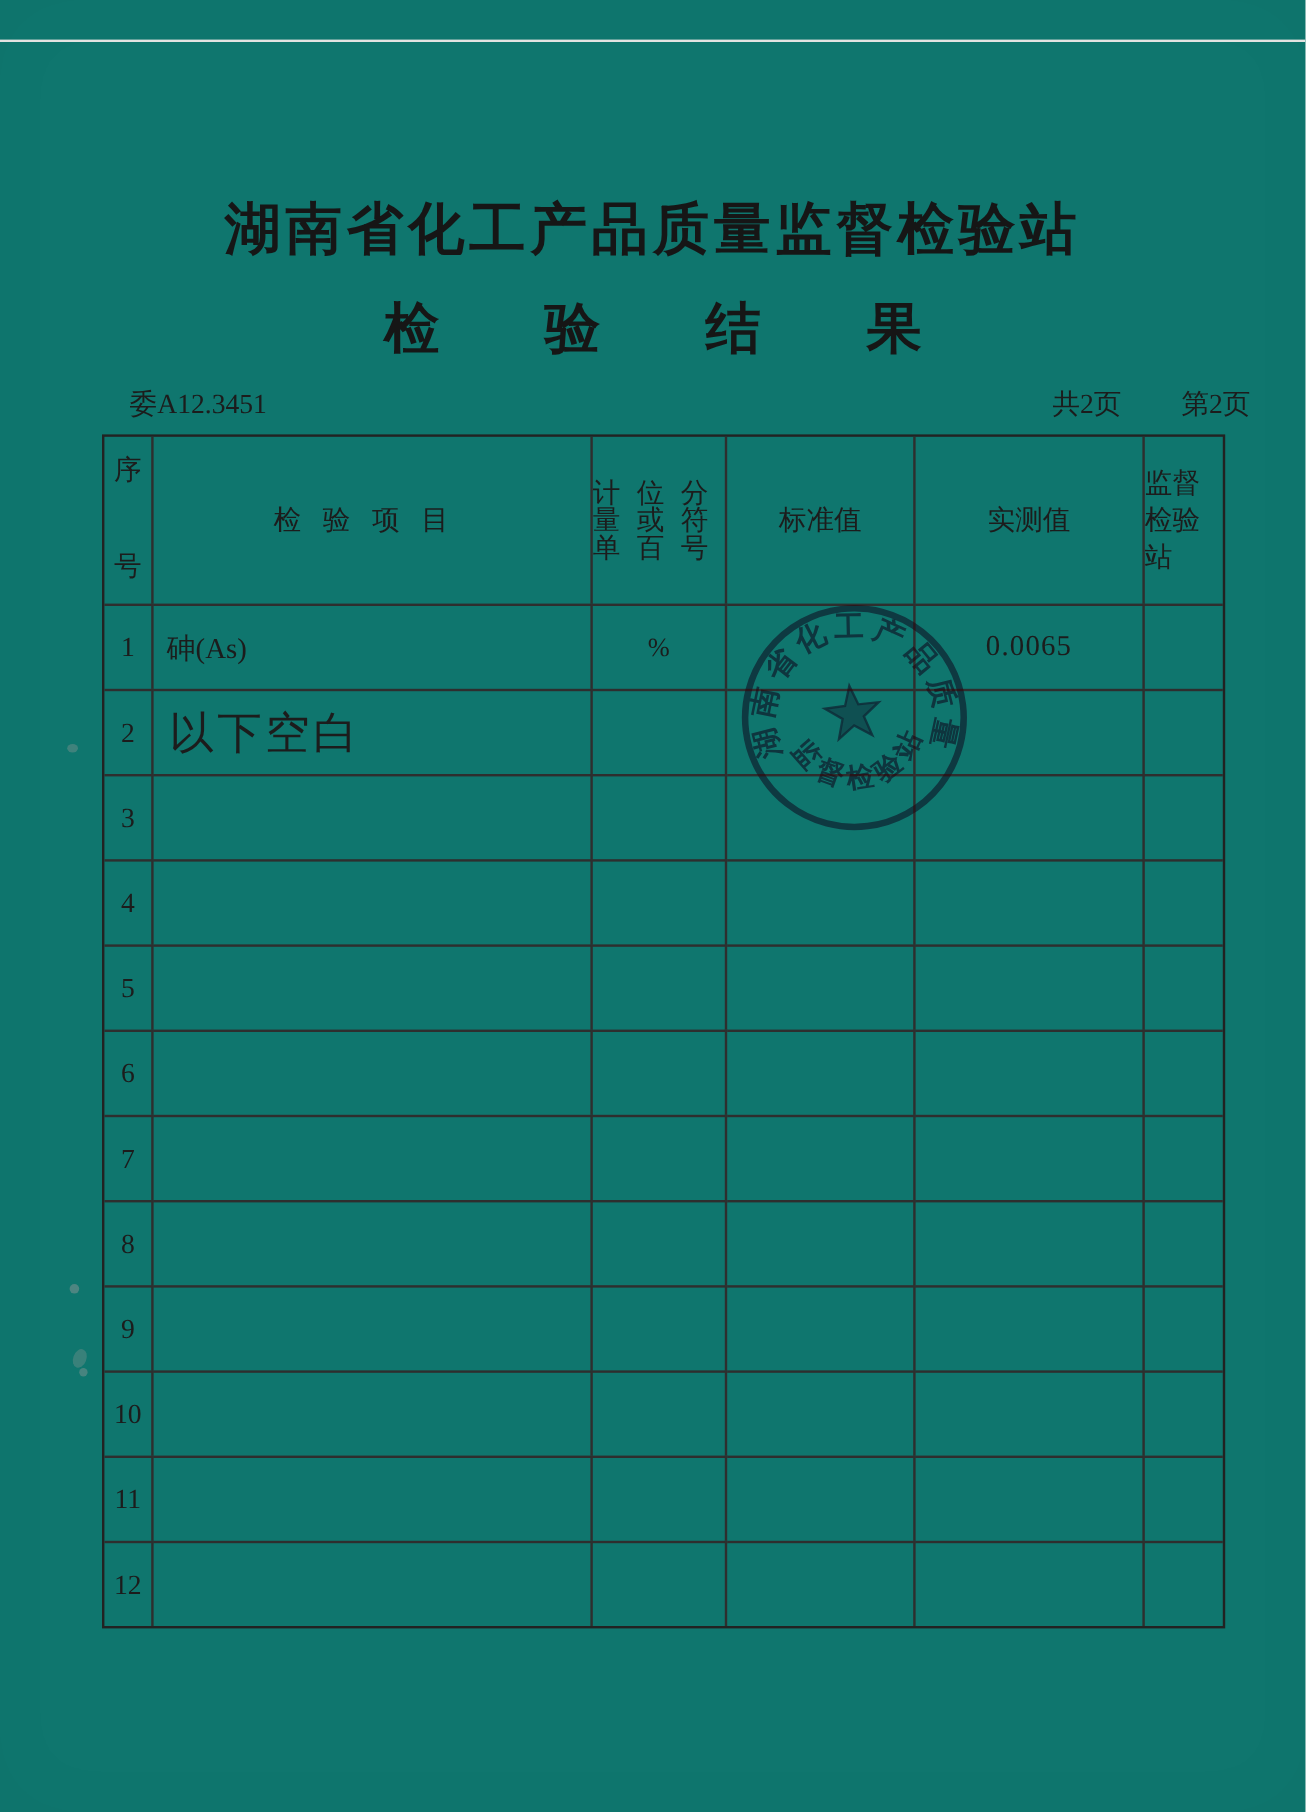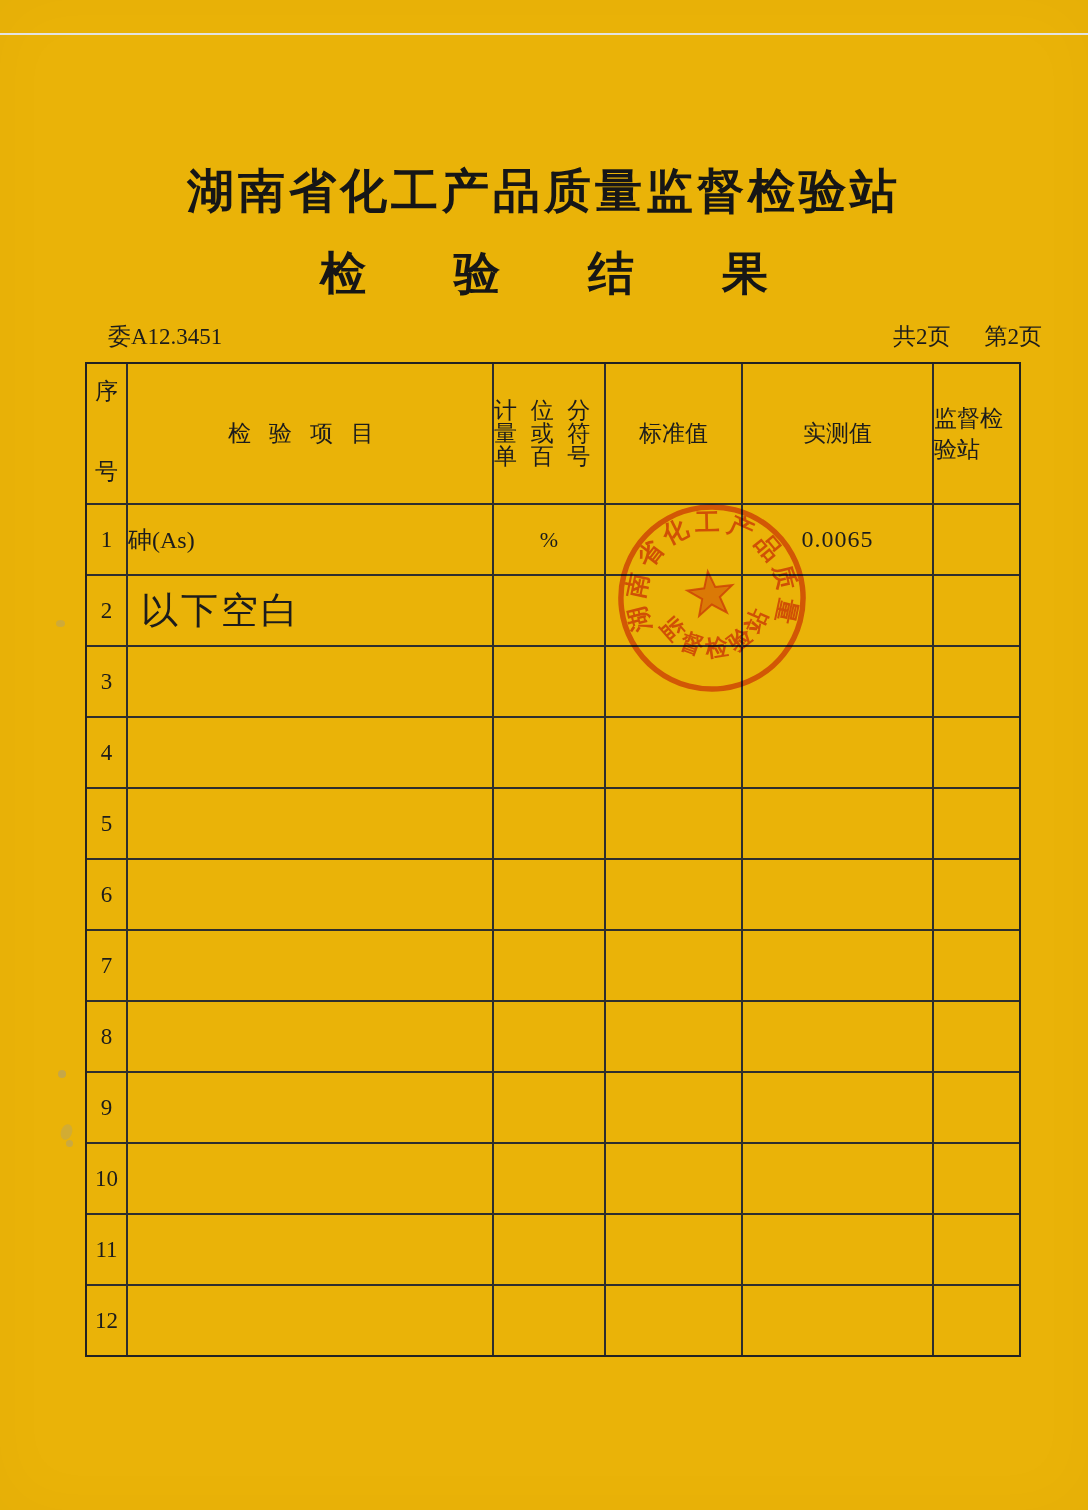--- a/index.html
+++ b/index.html
@@ -3,21 +3,21 @@
 <meta charset="utf-8">
 <style>
   html,body{margin:0;padding:0;}
   body{
     width:1088px;height:1510px;
     font-family:"Liberation Serif","DejaVu Serif",serif;
     background:#f4f4f2;
   }
   .page{
     position:relative;width:1088px;height:1510px;overflow:hidden;
-    background:#eab308;color:#1c1c1c;
+    background:#0f766e;color:#1c1c1c;
     box-shadow:inset 0 0 70px rgba(0,0,0,0.025);
   }
   .scan-line{
     position:absolute;left:0;top:33px;width:1088px;height:2px;
     background:#e3e3e1;
   }
   .speck{position:absolute;background:#9a9a98;border-radius:50%;}
   .speck.s1{left:56px;top:620px;width:9px;height:7px;opacity:.35;}
   .speck.s2{left:58px;top:1070px;width:8px;height:8px;opacity:.45;}
   .speck.s3{left:61px;top:1124px;width:11px;height:16px;opacity:.30;transform:rotate(20deg);}
@@ -33,48 +33,48 @@
     text-align:center;font-size:46px;font-weight:700;
     letter-spacing:88px;padding-left:88px;box-sizing:border-box;
     color:#161616;
   }
   .meta{
     position:absolute;left:85px;top:320px;width:934px;height:32px;
     display:flex;align-items:flex-end;justify-content:space-between;
     font-size:23px;
     margin-left:23px;
   }
-  .meta-right{display:flex;gap:34px;}
+  .meta-right{display:flex;gap:50px;}
 
   .report-table{
     position:absolute;left:85px;top:362px;width:936px;height:995px;
     border:2.5px solid #222;box-sizing:border-box;
     display:flex;flex-direction:column;
     background:transparent;
   }
   .tr{display:flex;width:100%;}
   .tr.header{height:139px;}
   .tr.body{height:71px;}
   .td{
     box-sizing:border-box;border-right:2px solid #2e2e2e;
     display:flex;align-items:center;justify-content:center;
     font-size:23px;overflow:hidden;
   }
   .tr.body .td{border-top:2px solid #2e2e2e;}
   .td:last-child{border-right:none;}
   .c1{width:41px;flex:none;}
   .c2{width:366px;flex:none;}
   .c3{width:112px;flex:none;}
-  .c4{width:137px;flex:none;}
+  .c4{width:157px;flex:none;}
   .c5{width:191px;flex:none;}
   .c6{flex:1;}
   .no-head{flex-direction:column;justify-content:space-between;padding:12px 0 16px;}
   .item-head{letter-spacing:18px;}
   .unit-head{flex-direction:row;justify-content:space-between;padding:13px 0;line-height:1;}
-  .cell-item{justify-content:flex-start;font-size:24px;}
+  .cell-item{justify-content:flex-start;padding-left:11px;font-size:24px;}
   .blank-note{font-size:37px;letter-spacing:3px;padding-left:13px;}
   .cell-measured{font-size:24px;letter-spacing:1px;}
   .cell-unit{font-size:22px;}
 
   .stamp{
     position:absolute;left:613px;top:499px;width:198px;height:198px;
     transform:rotate(-7deg);
     mix-blend-mode:multiply;opacity:.88;
     filter:saturate(1.05);
   }

